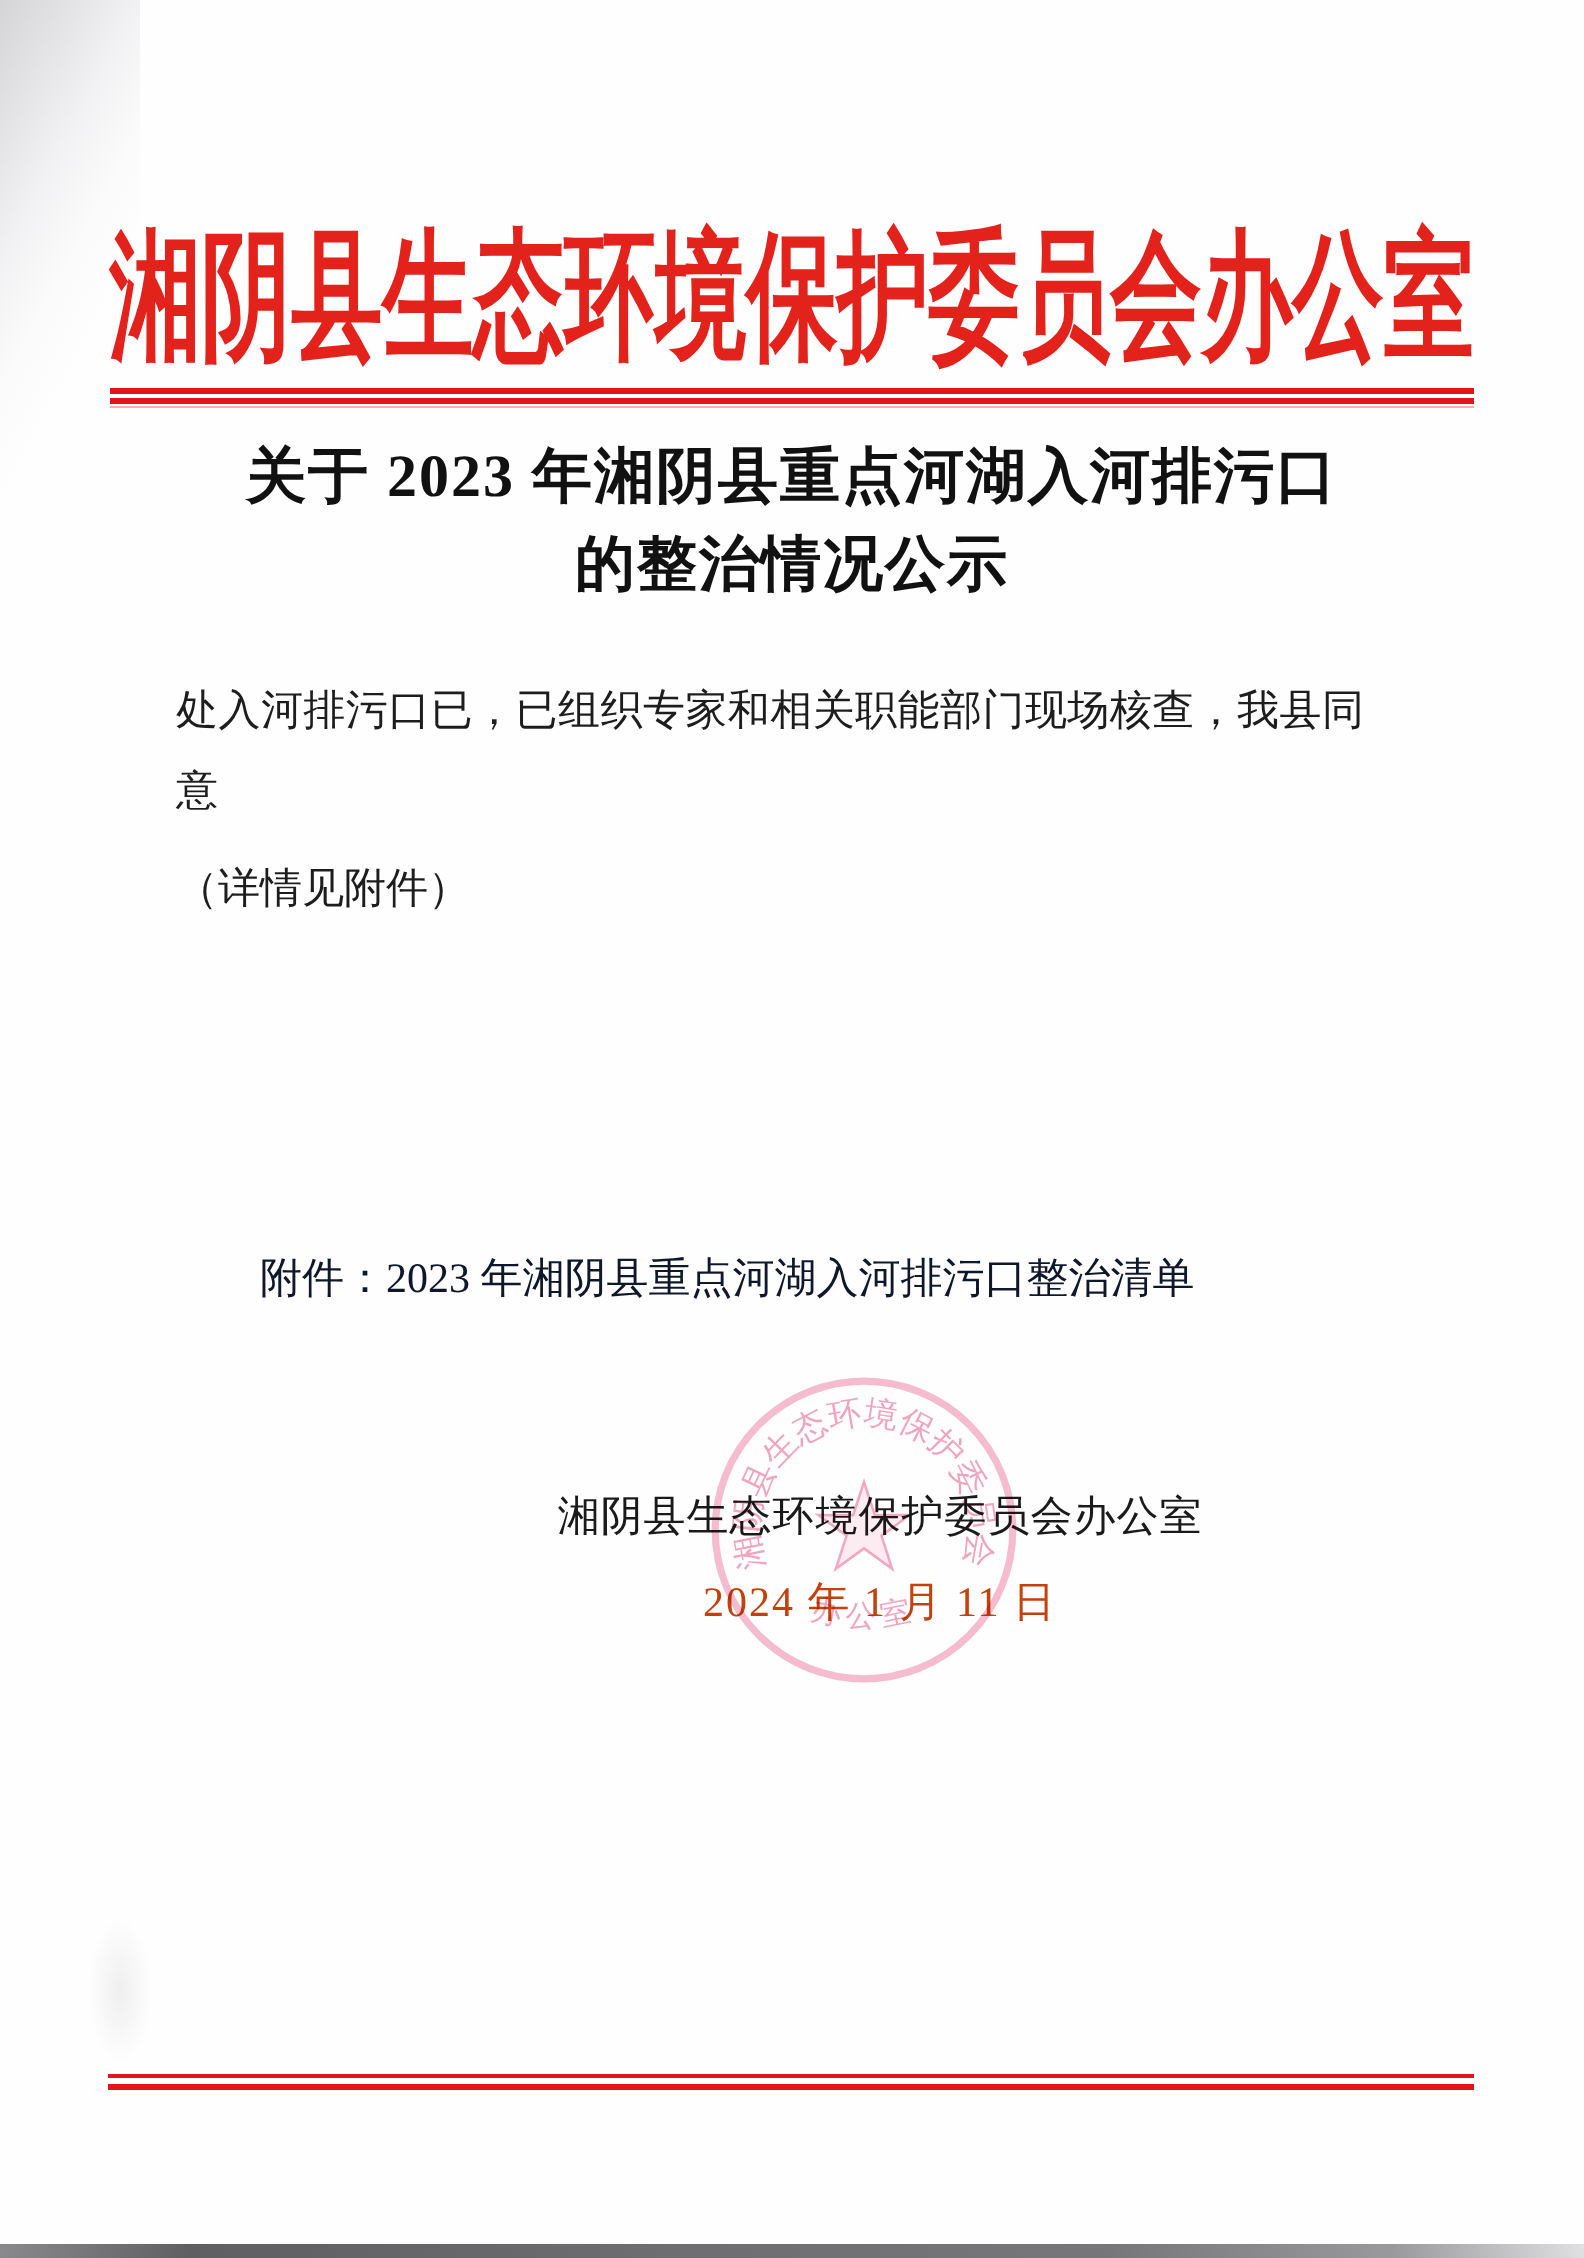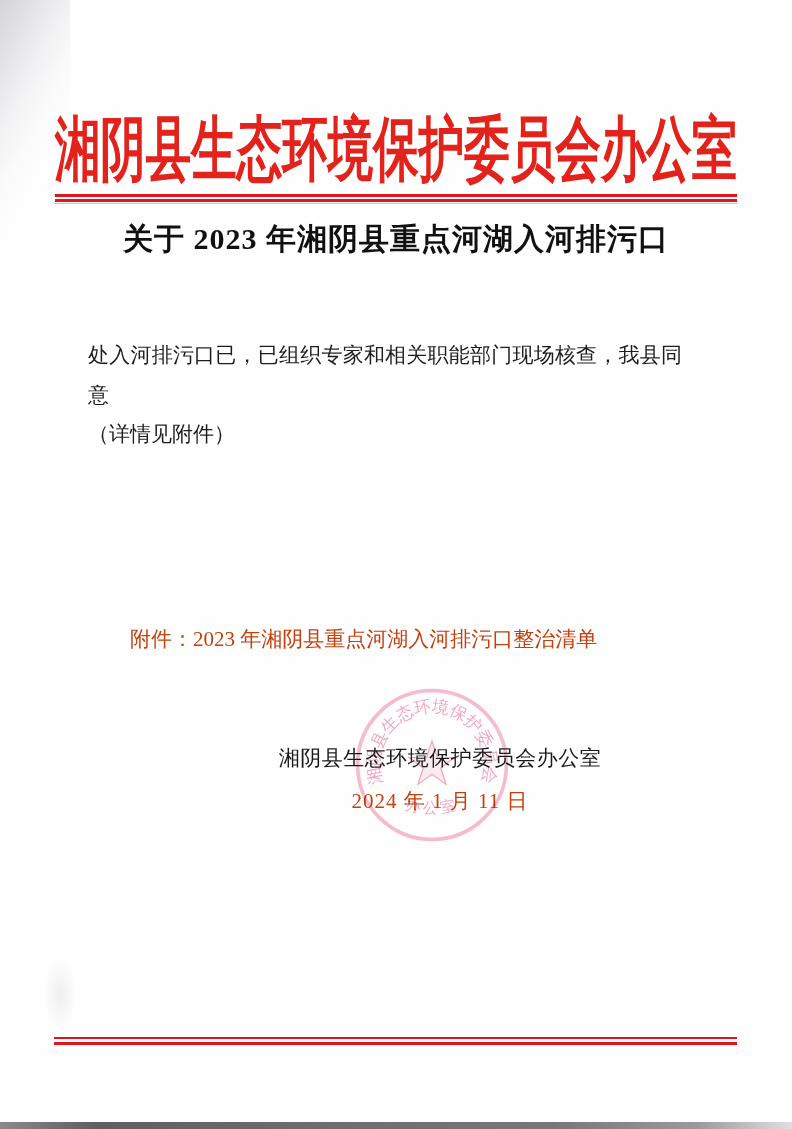--- a/index.html
+++ b/index.html
@@ -55,24 +55,24 @@
   }
   
   .body-block{
     position:absolute;left:88px;top:336px;width:594px;
     font-size:21px;line-height:39.7px;color:#1d1d1d;
   }
   .body-line{
     text-align:justify;text-align-last:justify;
   }
   .body-line.first{text-indent:2em;}
-  .body-line.last{text-align:right;text-align-last:left;}
+  .body-line.last{text-align:right;text-align-last:left;margin-top:10px;}
   .attachment-line{
     position:absolute;left:88px;top:622px;width:594px;
-    font-size:21px;line-height:34px;text-indent:2em;color:#c2410c;
+    font-size:21px;line-height:34px;text-indent:2em;color:#0f172a;
   }
   
   .sig-org{
     position:absolute;left:440px;top:744px;transform:translateX(-50%);
     font-size:21px;letter-spacing:0.5px;white-space:nowrap;color:#1a1a1a;
   }
   .sig-date{
     position:absolute;left:440px;top:787px;transform:translateX(-50%);
     font-size:21px;letter-spacing:1px;white-space:nowrap;color:#c2410c;
   }
@@ -96,20 +96,21 @@
 
   <div class="rule rule-top">
     <div class="rl-a"></div>
     <div class="rl-gap"></div>
     <div class="rl-b"></div>
     <div class="rl-c"></div>
   </div>
 
   <div class="doc-title">
     <div>关于 2023 年湘阴县重点河湖入河排污口</div>
+    <div>的整治情况公示</div>
   </div>
 
   <div class="body-block">
     <div class="body-line">处入河排污口已，已组织专家和相关职能部门现场核查，我县同意</div>
     <div class="body-line last">（详情见附件）</div>
   </div>
 
   <div class="attachment-line">附件：2023 年湘阴县重点河湖入河排污口整治清单</div>
 
   <div class="sig-org">湘阴县生态环境保护委员会办公室</div>

